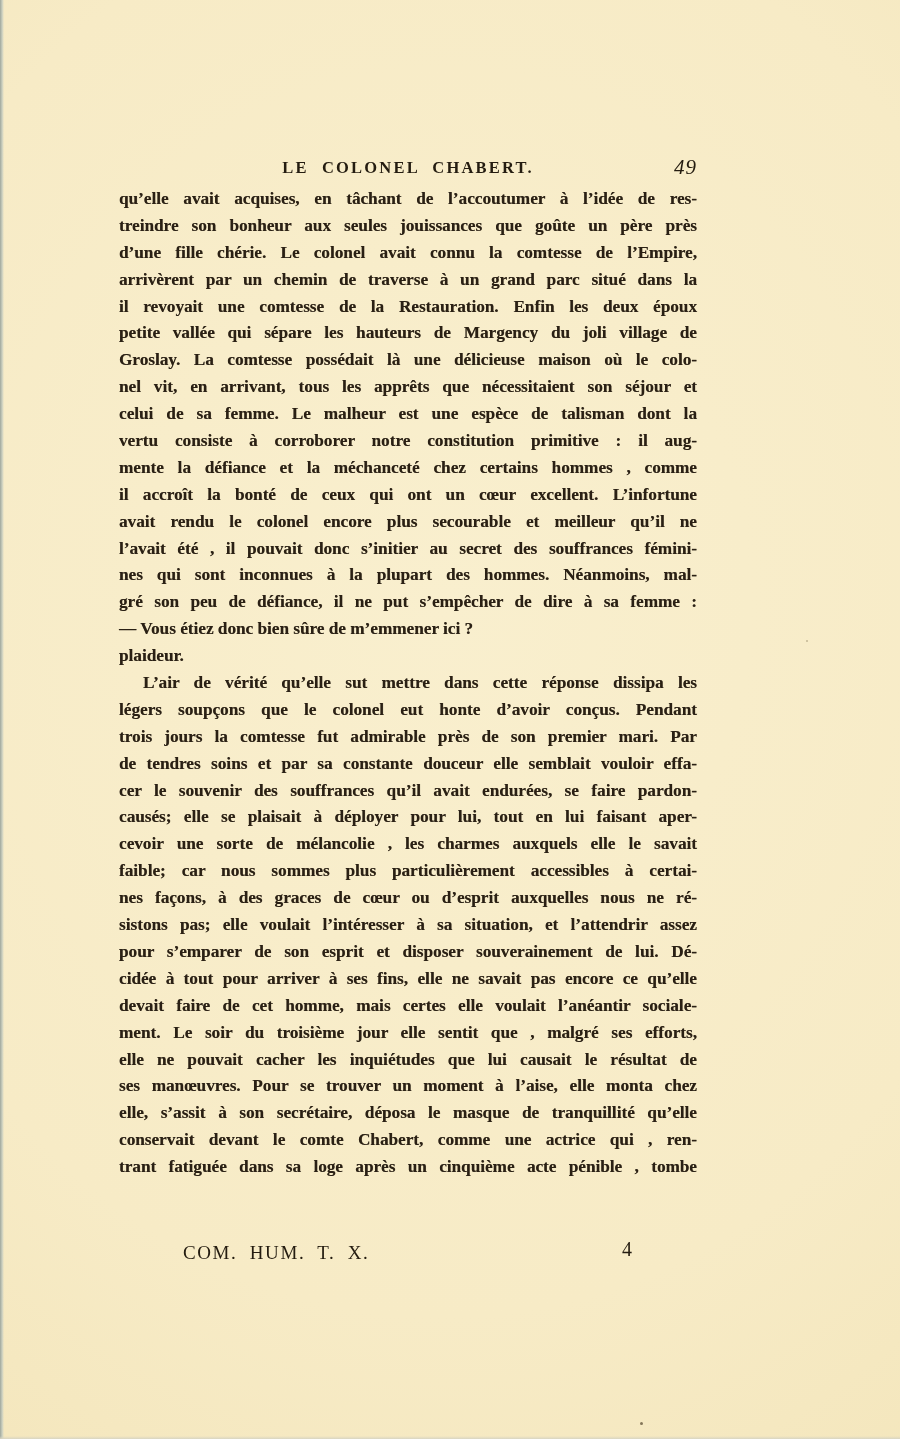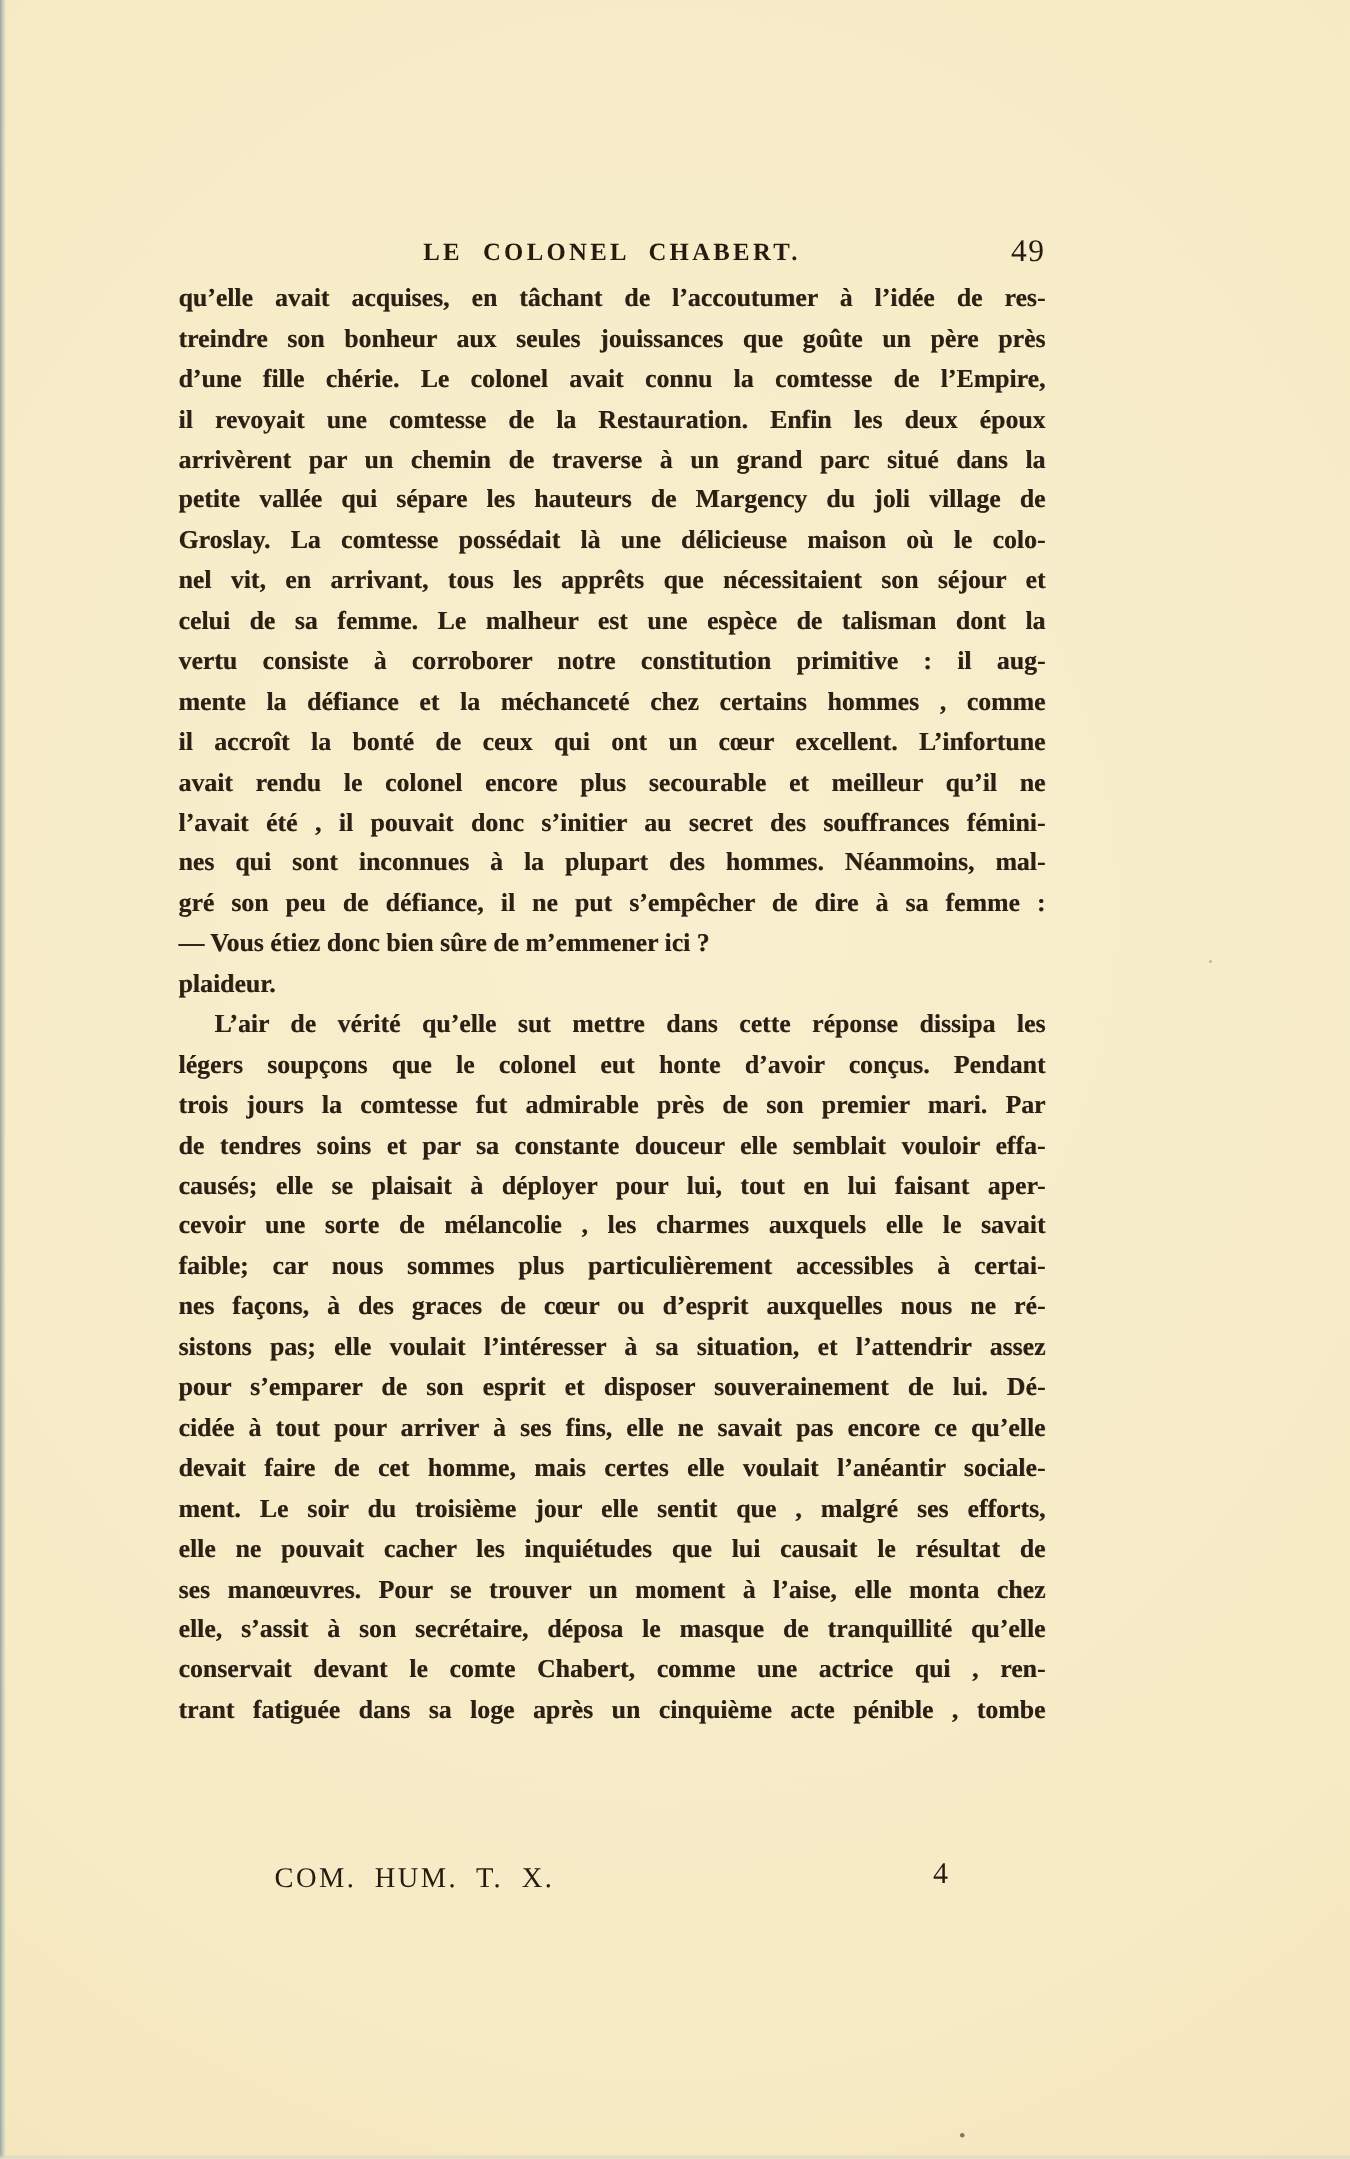--- a/index.html
+++ b/index.html
@@ -43,20 +43,21 @@
     font-size: 16.5px;
     letter-spacing: 2.2px;
     word-spacing: 7px;
     color: #241c10;
   }
   .head-page {
     position: absolute; right: 0; top: 0;
     font-size: 21px;
     letter-spacing: 1px;
     color: #241c10;
+    font-style: italic;
   }
 
   
   .text-block {
     position: absolute; left: 119px; top: 186px; width: 578px;
     font-size: 17.2px;
     line-height: 26.9px;
     text-shadow: 0.25px 0 0 rgba(42,32,20,0.55);
   }
   .line {
@@ -96,39 +97,40 @@
 
   <div class="running-head">
     <div class="head-title">LE COLONEL CHABERT.</div>
     <div class="head-page">49</div>
   </div>
 
   <div class="text-block" id="text-block">
       <div class="line">qu’elle avait acquises, en tâchant de l’accoutumer à l’idée de res-</div>
       <div class="line">treindre son bonheur aux seules jouissances que goûte un père près</div>
       <div class="line">d’une fille chérie. Le colonel avait connu la comtesse de l’Empire,</div>
+      <div class="line">arrivèrent par un chemin de traverse à un grand parc situé dans la</div>
       <div class="line">il revoyait une comtesse de la Restauration. Enfin les deux époux</div>
-      <div class="line">arrivèrent par un chemin de traverse à un grand parc situé dans la</div>
       <div class="line">petite vallée qui sépare les hauteurs de Margency du joli village de</div>
       <div class="line">Groslay. La comtesse possédait là une délicieuse maison où le colo-</div>
       <div class="line">nel vit, en arrivant, tous les apprêts que nécessitaient son séjour et</div>
       <div class="line">celui de sa femme. Le malheur est une espèce de talisman dont la</div>
       <div class="line">vertu consiste à corroborer notre constitution primitive : il aug-</div>
       <div class="line">mente la défiance et la méchanceté chez certains hommes , comme</div>
       <div class="line">il accroît la bonté de ceux qui ont un cœur excellent. L’infortune</div>
       <div class="line">avait rendu le colonel encore plus secourable et meilleur qu’il ne</div>
       <div class="line">l’avait été , il pouvait donc s’initier au secret des souffrances fémini-</div>
       <div class="line">nes qui sont inconnues à la plupart des hommes. Néanmoins, mal-</div>
       <div class="line">gré son peu de défiance, il ne put s’empêcher de dire à sa femme :</div>
       <div class="line short">— Vous étiez donc bien sûre de m’emmener ici ?</div>
       <div class="line short">plaideur.</div>
       <div class="line indent">L’air de vérité qu’elle sut mettre dans cette réponse dissipa les</div>
       <div class="line">légers soupçons que le colonel eut honte d’avoir conçus. Pendant</div>
       <div class="line">trois jours la comtesse fut admirable près de son premier mari. Par</div>
       <div class="line">de tendres soins et par sa constante douceur elle semblait vouloir effa-</div>
+      <div class="line">cer le souvenir des souffrances qu’il avait endurées, se faire pardon-</div>
       <div class="line">causés; elle se plaisait à déployer pour lui, tout en lui faisant aper-</div>
       <div class="line">cevoir une sorte de mélancolie , les charmes auxquels elle le savait</div>
       <div class="line">faible; car nous sommes plus particulièrement accessibles à certai-</div>
       <div class="line">nes façons, à des graces de cœur ou d’esprit auxquelles nous ne ré-</div>
       <div class="line">sistons pas; elle voulait l’intéresser à sa situation, et l’attendrir assez</div>
       <div class="line">pour s’emparer de son esprit et disposer souverainement de lui. Dé-</div>
       <div class="line">cidée à tout pour arriver à ses fins, elle ne savait pas encore ce qu’elle</div>
       <div class="line">devait faire de cet homme, mais certes elle voulait l’anéantir sociale-</div>
       <div class="line">ment. Le soir du troisième jour elle sentit que , malgré ses efforts,</div>
       <div class="line">elle ne pouvait cacher les inquiétudes que lui causait le résultat de</div>

